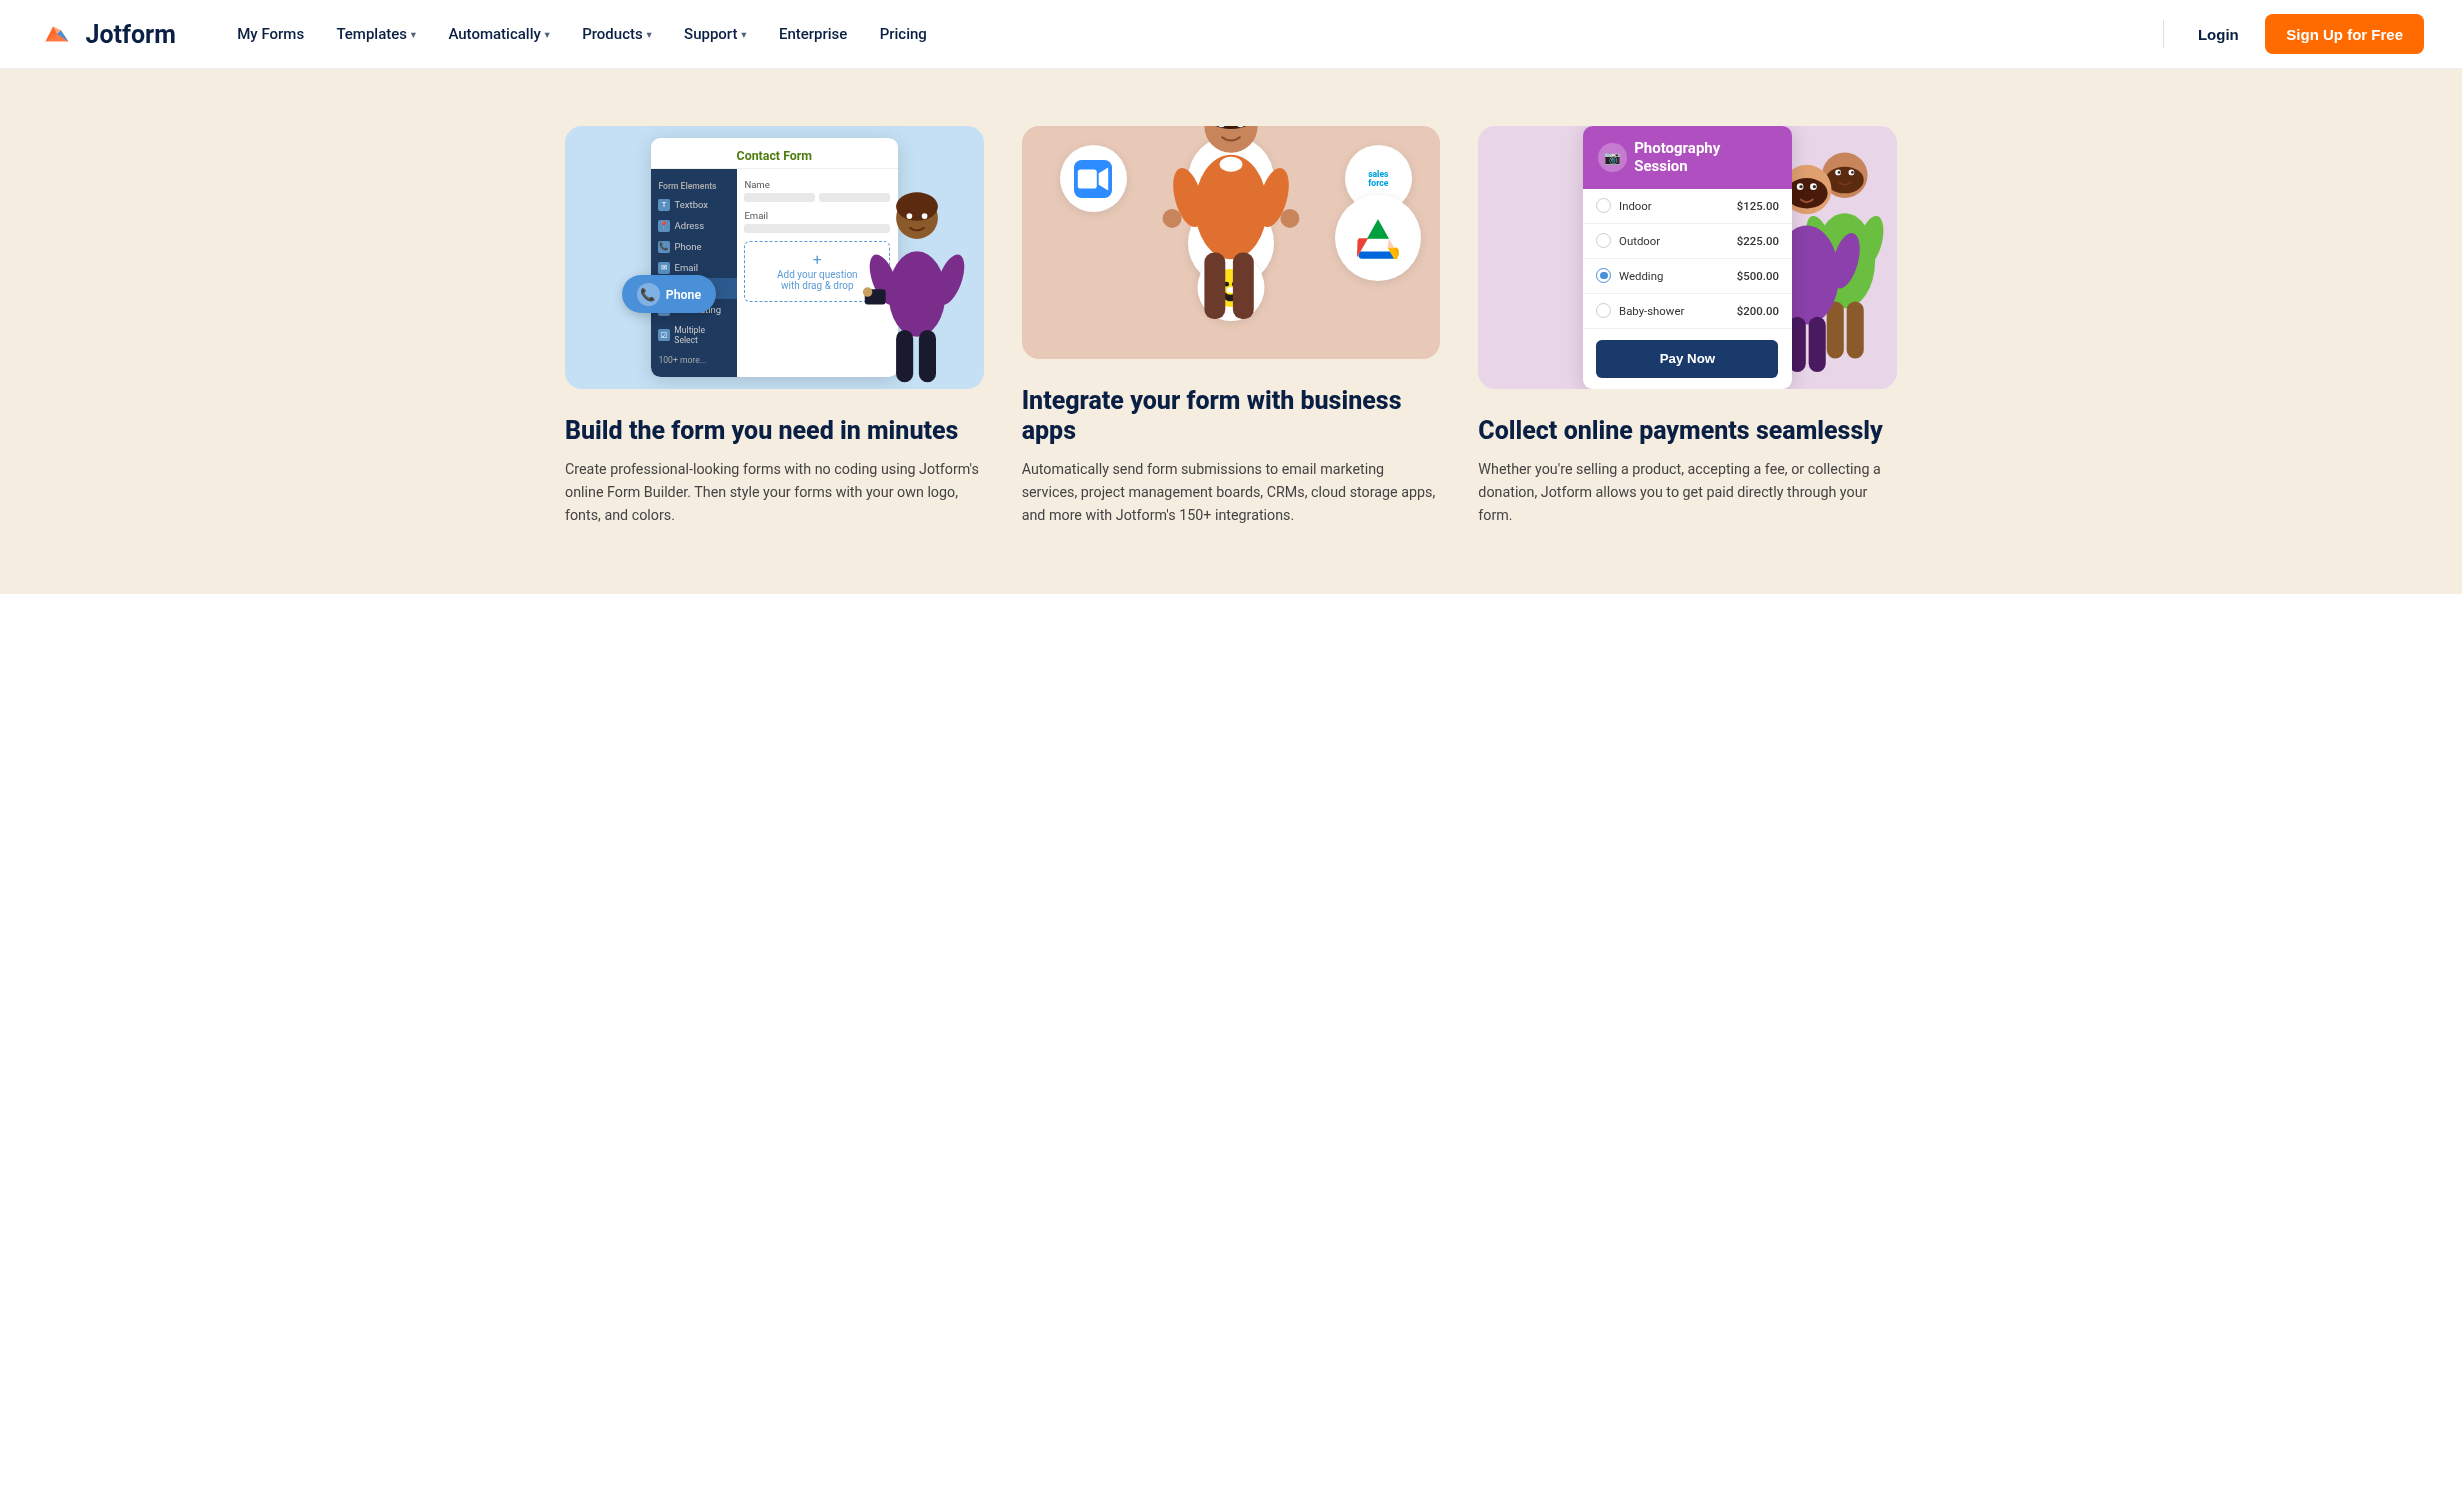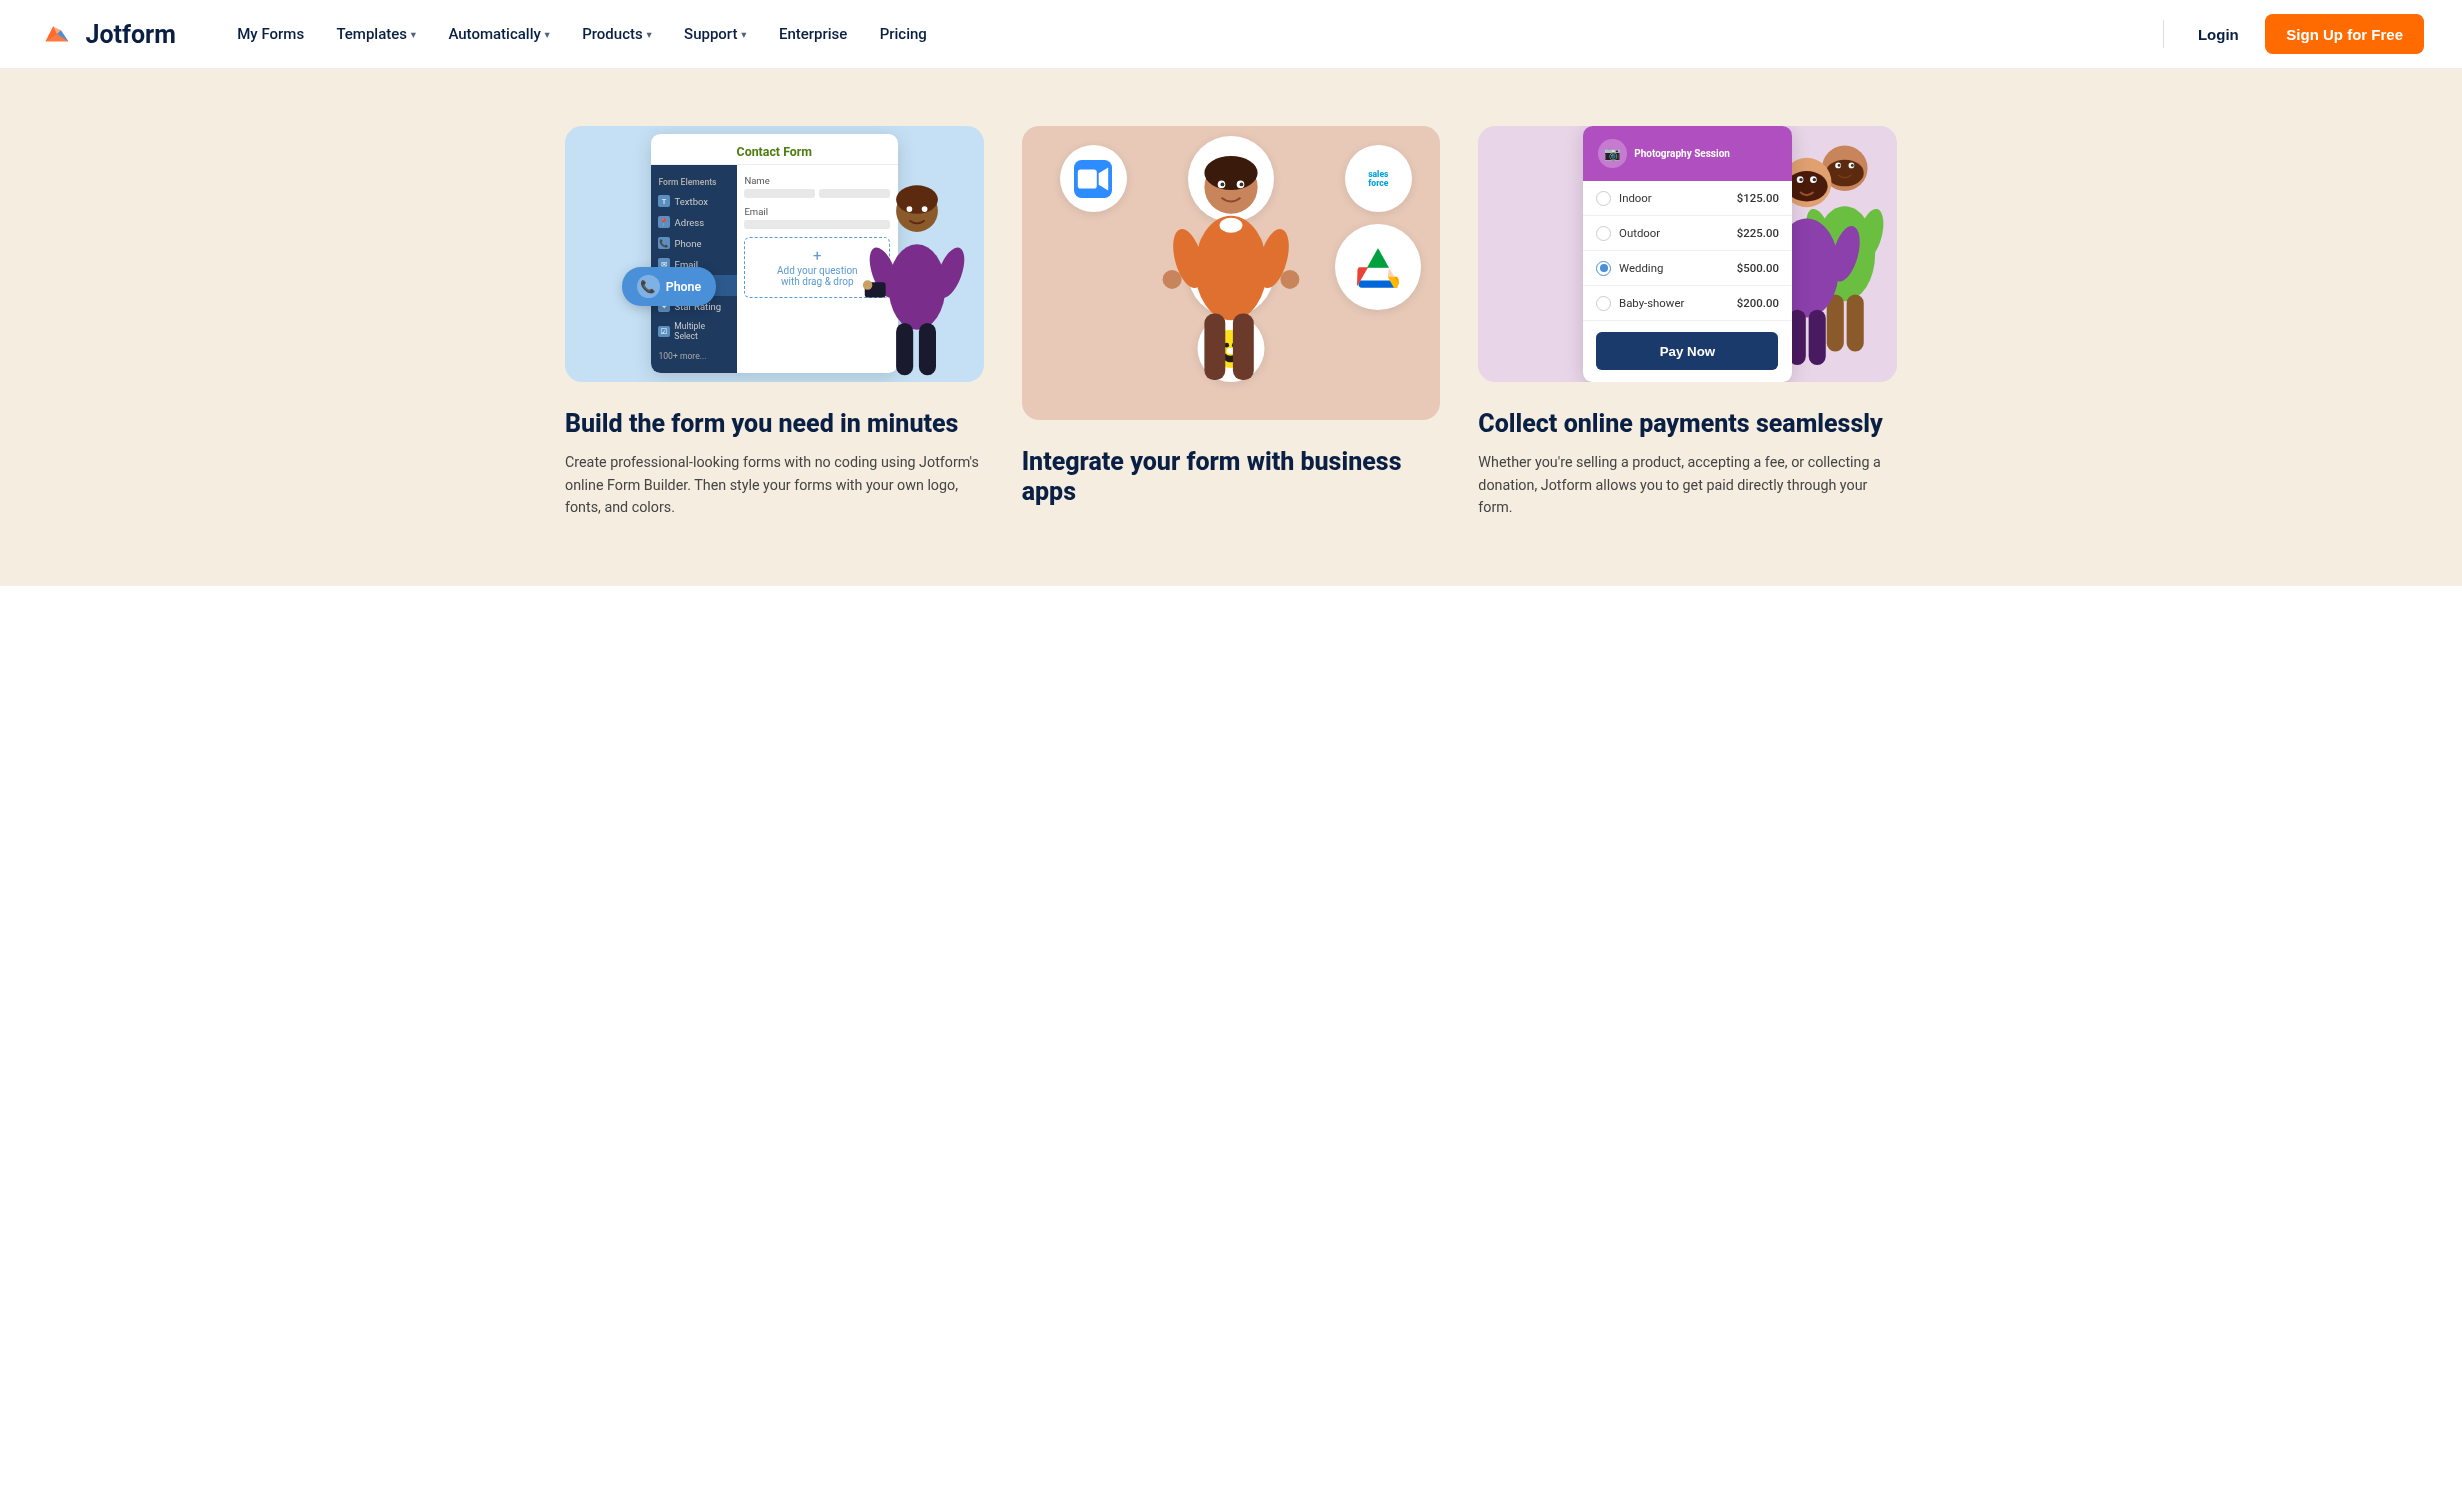--- a/index.html
+++ b/index.html
@@ -295,21 +295,21 @@
       width: 28.5px;
       height: 28.5px;
       background: rgba(255,255,255,0.25);
       border-radius: 50%;
       display: flex;
       align-items: center;
       justify-content: center;
       font-size: 13.3px;
     }
     .payment-title {
-      font-size: 10px;
+      font-size: 15px;
       font-weight: 700;
     }
     .payment-option {
       display: flex;
       align-items: center;
       justify-content: space-between;
       padding: 9.5px 13.3px;
       border-bottom: 1px solid #f0f0f0;
       font-size: 11.4px;
       color: #333;
@@ -591,20 +591,21 @@
             <circle cx="20" cy="20" r="20" fill="#ffe01b"></circle>
             <ellipse cx="20" cy="22" rx="10" ry="12" fill="#241c15"></ellipse>
             <ellipse cx="20" cy="18" rx="8" ry="9" fill="#ffe01b"></ellipse>
             <circle cx="16" cy="16" r="2.5" fill="#241c15"></circle>
             <circle cx="24" cy="16" r="2.5" fill="#241c15"></circle>
             <ellipse cx="20" cy="22" rx="4" ry="3" fill="#fff"></ellipse>
           </svg>
         </div>
       </div>
       <h3 class="feature-heading">Integrate your form with business apps</h3>
+      <p class="feature-desc">Automatically send form submissions to email marketing services, project management boards, CRMs, cloud storage apps, and more with Jotform's 150+ integrations.</p>
     </div>
 
     <div class="feature-card">
       <div class="feature-illustration card3-bg">
         <div class="payment-form-mock">
           <div class="payment-header">
             <div class="camera-icon-circle">📷</div>
             <span class="payment-title">Photography Session</span>
           </div>
           

